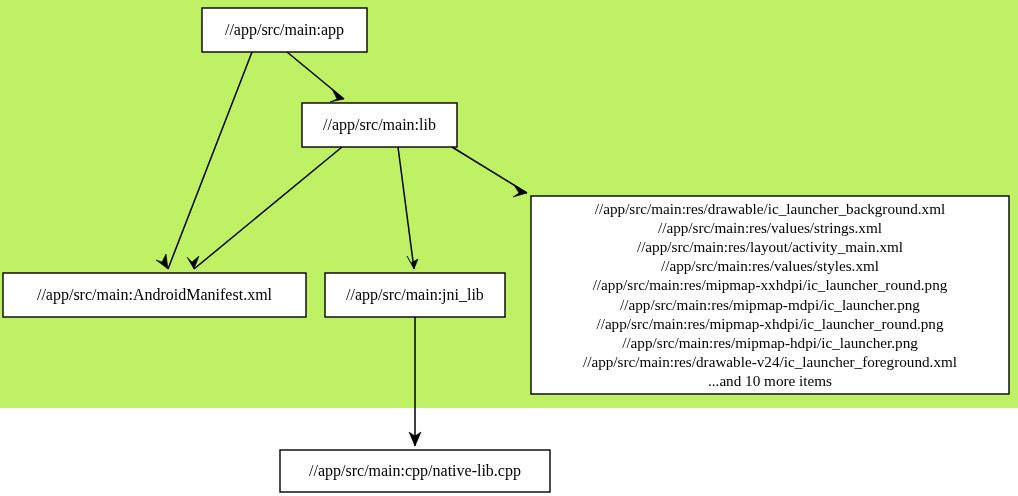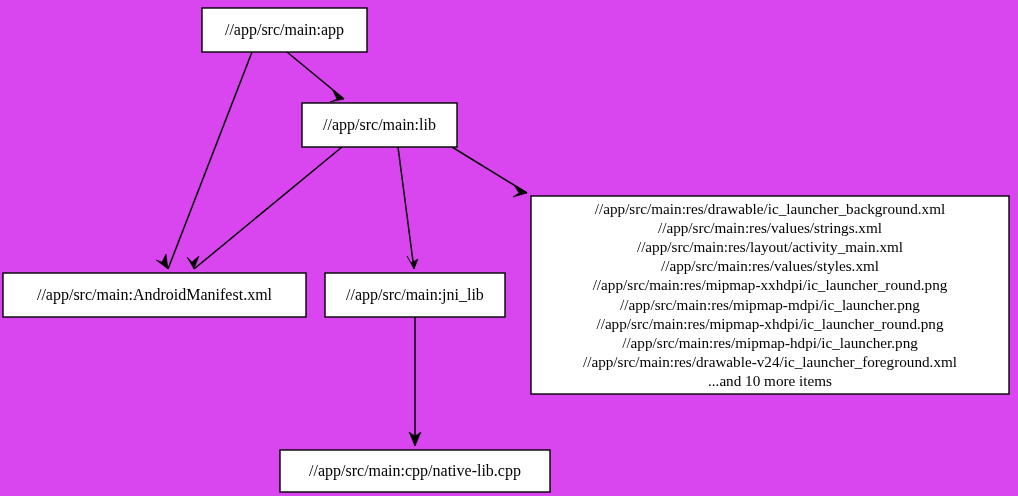--- a/index.html
+++ b/index.html
@@ -9,22 +9,22 @@
   }
   body {
     width: 1018px;
     height: 496px;
     overflow: hidden;
     font-family: "Liberation Serif", "DejaVu Serif", serif;
   }
   #graph-root {
     position: relative;
     width: 1018px;
-    height: 496px;
-    background: #d946ef;
+    height: 408px;
+    background: #bef264;
   }
   svg.graph-canvas {
     position: absolute;
     top: 0;
     left: 0;
     width: 1018px;
     height: 496px;
     display: block;
   }
   .node-box {

